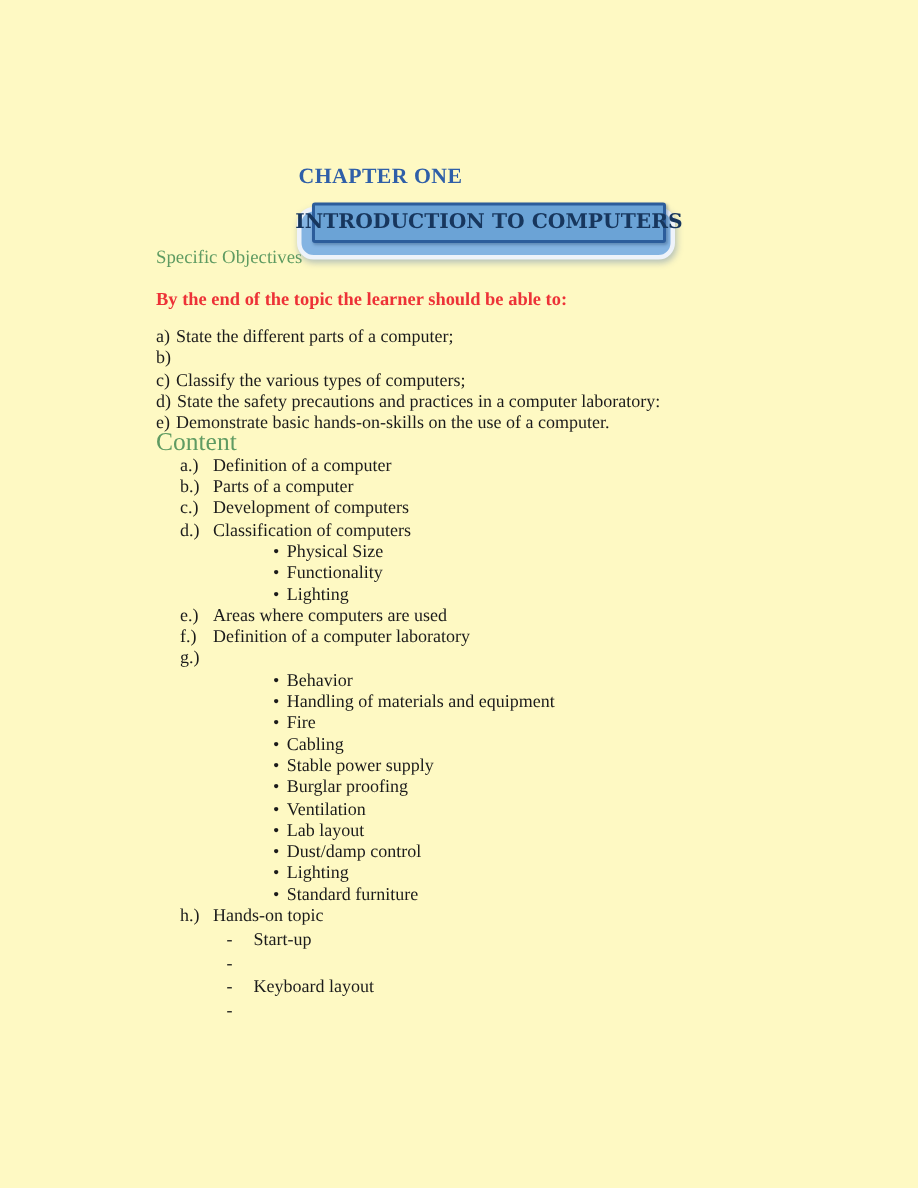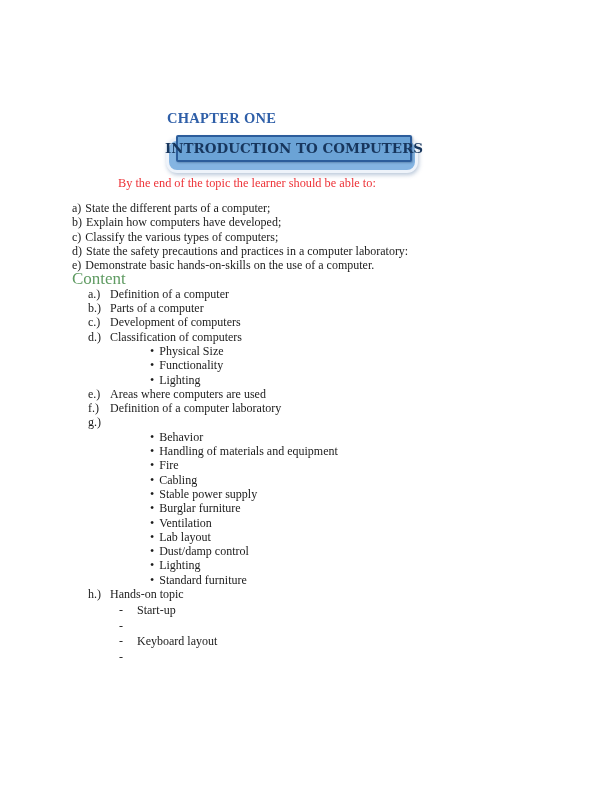--- a/index.html
+++ b/index.html
@@ -1,27 +1,27 @@
 <!DOCTYPE html>
 <html><head>
 <meta charset="utf-8">
 <style>
   html,body { margin:0; padding:0; background:#888; }
   .page {
     position: relative;
     width: 612px;
     height: 792px;
     margin: 0 auto;
-    background: #ffffff;
+    background: #fef9c3;
     font-family: "Liberation Serif", serif;
     font-size: 12px;
     line-height: 14.3px;
     color: #1b1b1b;
     box-sizing: border-box;
-    padding: 0 72px;
+    padding: 0 104px;
     overflow: hidden;
   }
 
   .chapter {
     margin: 111px 0 0 95px;
     font-size: 14.5px;
     line-height: 15px;
     font-weight: bold;
     color: var(--heading-blue, #2f5fa8);
     letter-spacing: .3px;
@@ -69,24 +69,23 @@
   .h-green {
     margin-top: 2px;
     color: var(--green, #5f9b62);
     font-size: 12.5px;
     line-height: 14px;
   }
 
   .intro-red {
     margin-top: 14px;
     color: var(--red, #ed3237);
-    font-weight: normal;
+    font-weight: bold;
     font-size: 12.3px;
     line-height: 14px;
-    margin-left: 46px;
   }
 
   .objectives { margin-top: 11px; }
   .obj-row { display: flex; }
   .obj-row .marker { margin-right: 4px; white-space: pre; }
 
   .content-heading {
     color: var(--green, #5f9b62);
     font-size: 17px;
     line-height: 14.3px;
@@ -106,31 +105,31 @@
 
 <div class="page" style="--heading-blue: #2f5fa8; --box-fill: #6ba3d6; --box-border: #2c5d9b; --box-text: #17365d; --green: #5f9b62; --red: #ed3237;">
   <div class="chapter">CHAPTER ONE</div>
 
   <div class="titlebox-wrap">
     <div class="titlebox">
       <span>INTRODUCTION TO COMPUTERS</span>
     </div>
   </div>
 
+  <div class="h-green">Specific Objectives</div>
 
   <div class="intro-red">By the end of the topic the learner should be able to:</div>
 
   <div class="objectives" id="objectives">
       <div class="obj-row">
         <span class="marker">a)</span>
         <span class="text">State the different parts of a computer;</span>
       </div>
       <div class="obj-row">
         <span class="marker">b)</span>
-        <span class="text">Explain how computers have developed;</span>
       </div>
       <div class="obj-row">
         <span class="marker">c)</span>
         <span class="text">Classify the various types of computers;</span>
       </div>
       <div class="obj-row">
         <span class="marker">d)</span>
         <span class="text">State the safety precautions and practices in a computer laboratory:</span>
       </div>
       <div class="obj-row">
@@ -196,21 +195,21 @@
       <div class="bullet-row">
         <span class="bullet">•</span>
         <span class="text">Cabling</span>
       </div>
       <div class="bullet-row">
         <span class="bullet">•</span>
         <span class="text">Stable power supply</span>
       </div>
       <div class="bullet-row">
         <span class="bullet">•</span>
-        <span class="text">Burglar furniture</span>
+        <span class="text">Burglar proofing</span>
       </div>
       <div class="bullet-row">
         <span class="bullet">•</span>
         <span class="text">Ventilation</span>
       </div>
       <div class="bullet-row">
         <span class="bullet">•</span>
         <span class="text">Lab layout</span>
       </div>
       <div class="bullet-row">

